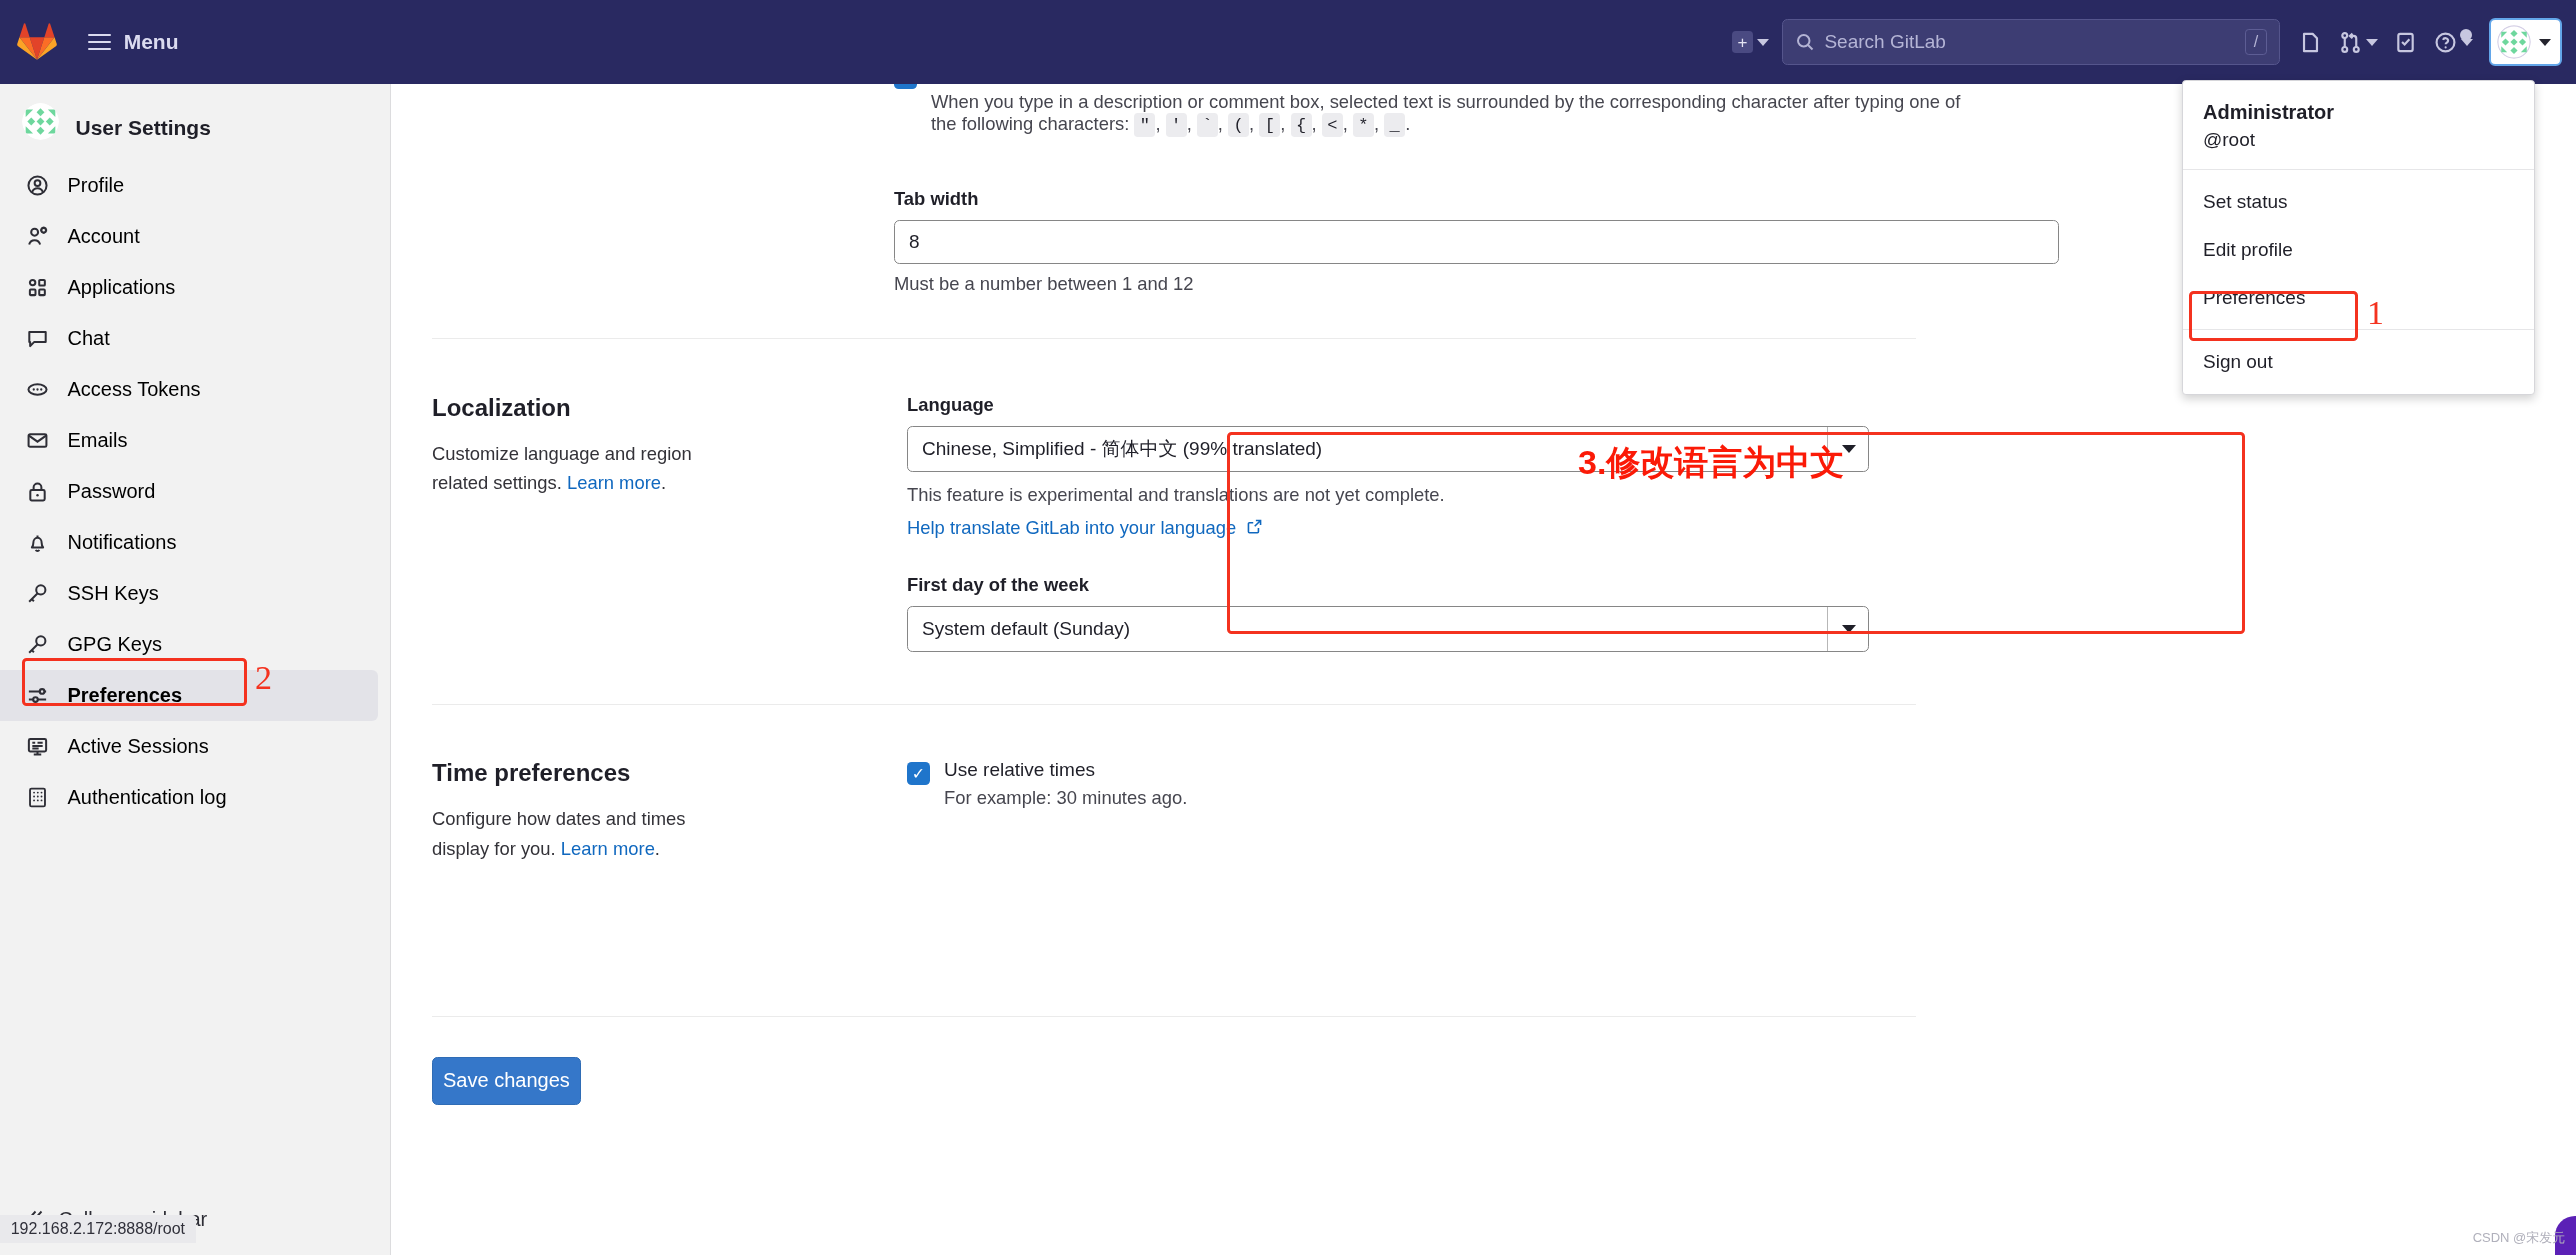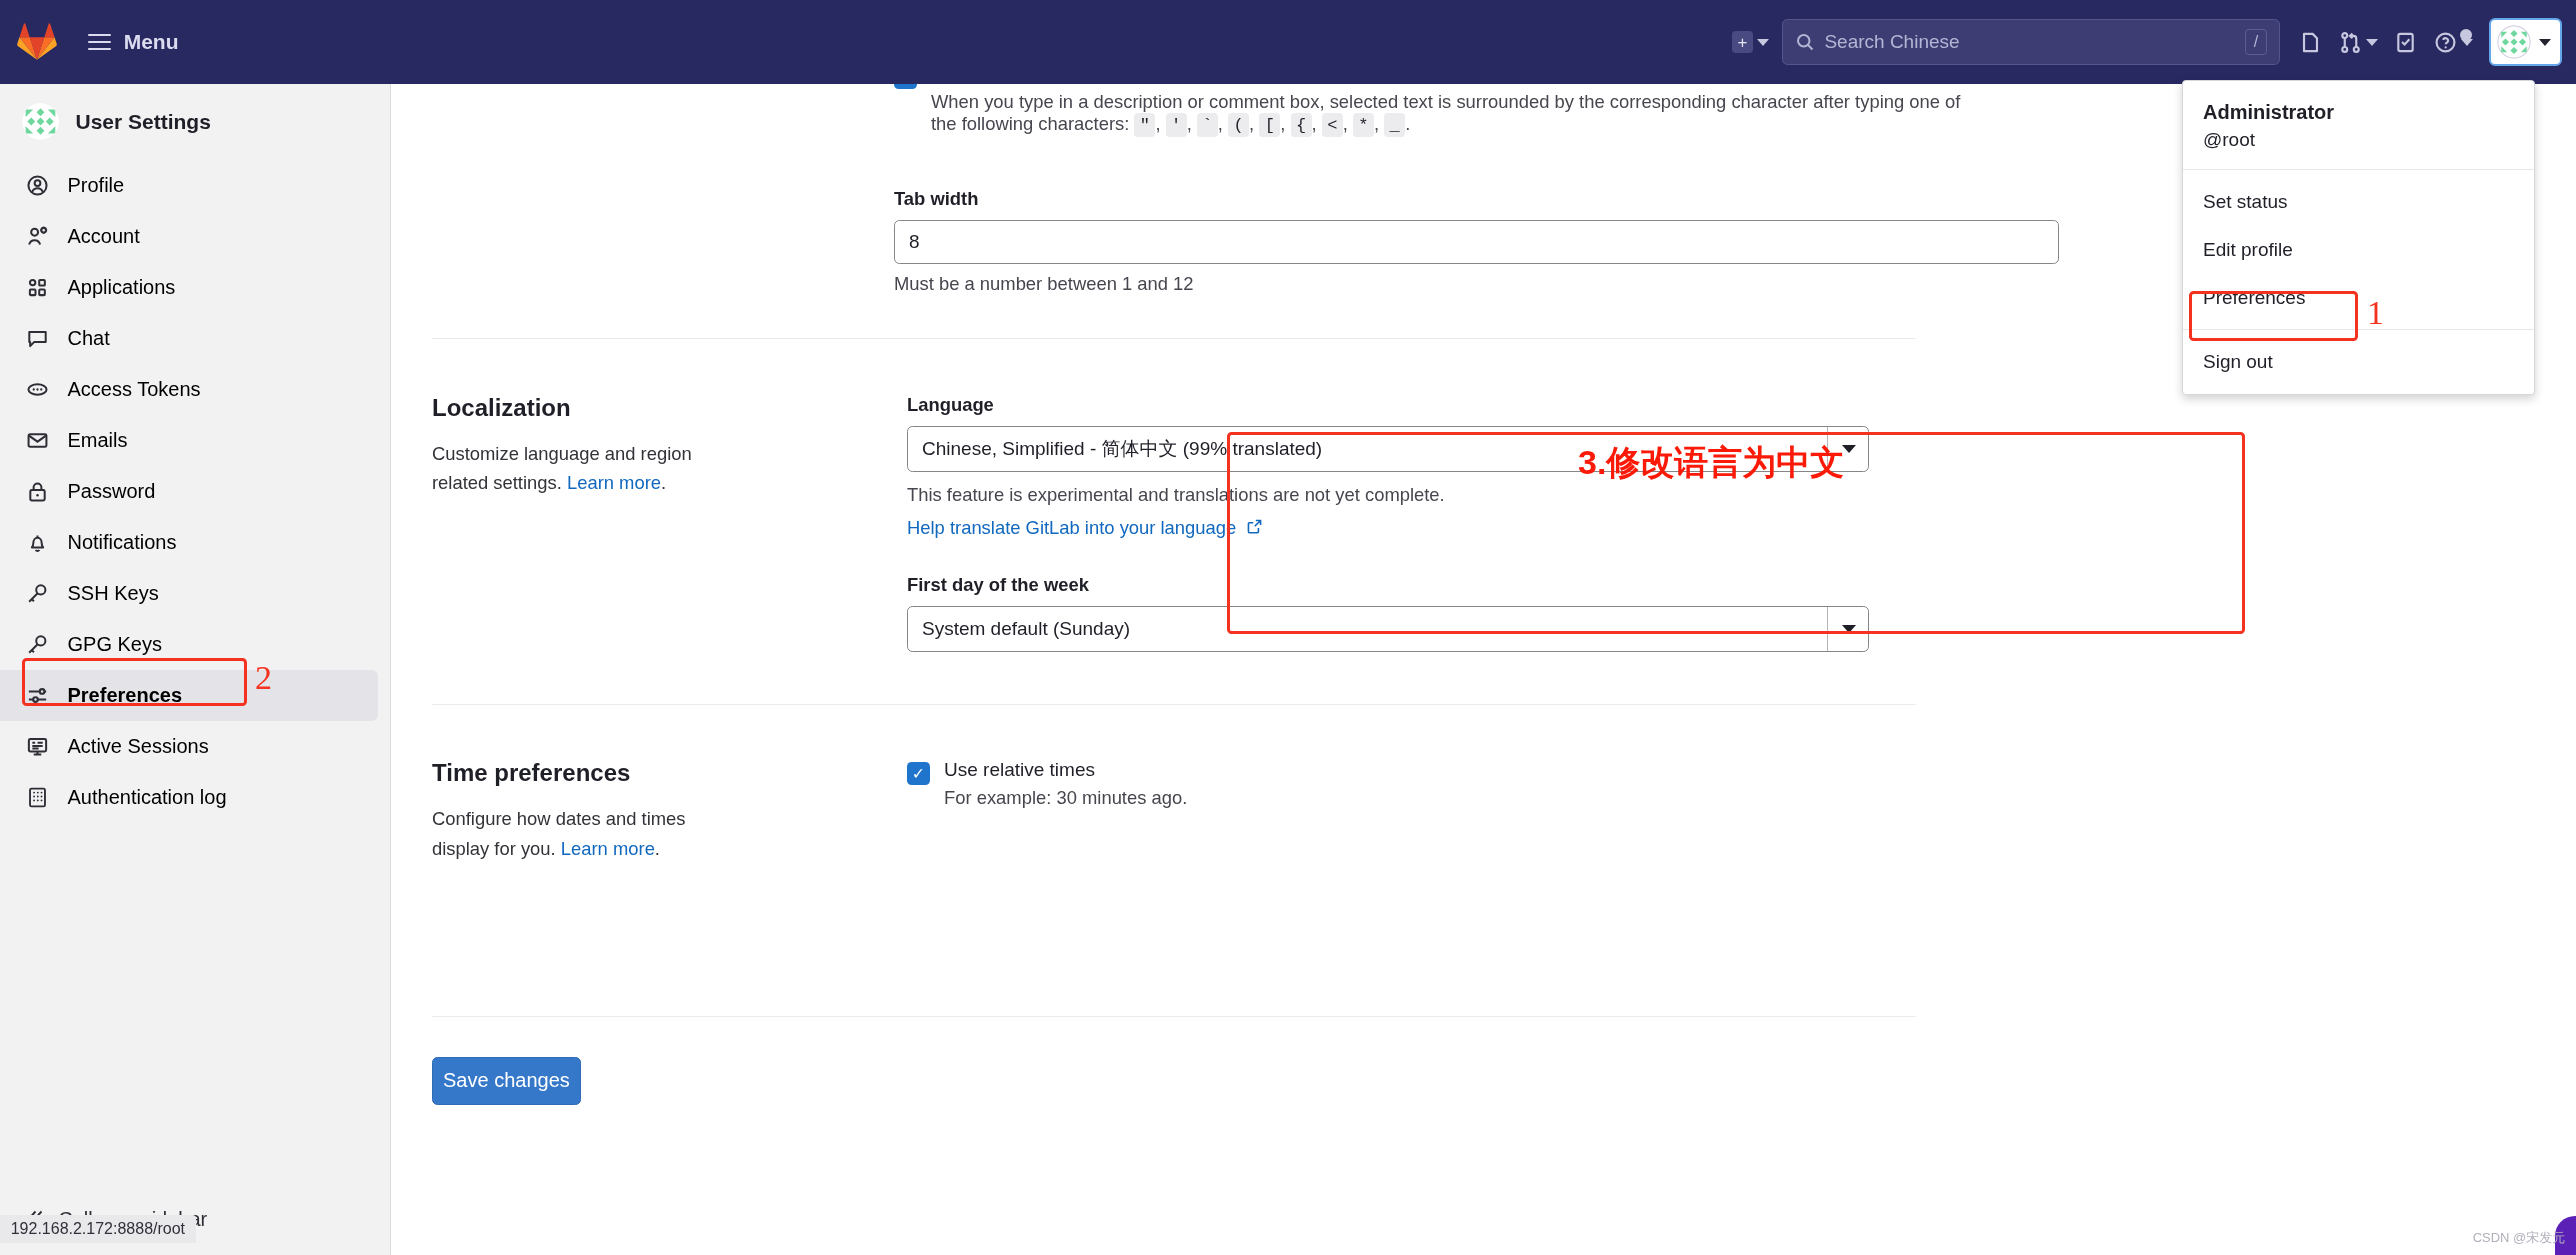--- a/index.html
+++ b/index.html
@@ -71,21 +71,21 @@
     position:absolute; width:12.3px;height:12.3px;border-radius:50%;background:#c7c7e0;
     top:10.7px; right:9.2px;
   }
 
   
   .sidebar {
     position:absolute; top:84px; left:0; width:391px; height:1171px;
     background:#f2f2f2; border-right:0.8px solid #dcdcde; z-index:20;
   }
   .side-head {
-    display:flex; align-items:center; gap:17px; padding:19px 0 15.3px 21.5px;
+    display:flex; align-items:flex-end; gap:17px; padding:19px 0 15.3px 21.5px;
   }
   .side-head .av { width:37px;height:37px;border-radius:50%;display:block; }
   .side-head .ttl { font-size:21px; font-weight:700; color:#1f1f28; }
   .side-list { padding-top:4.6px; }
   .side-item {
     display:flex; align-items:center; gap:17px;
     height:51px; padding-left:24.5px; margin:0 12.3px 0 0;
     border-radius:0 6.1px 6.1px 0; cursor:pointer; color:#000000; font-size:20px;
   }
   .side-item .si-ico { width:26px; display:flex; align-items:center; justify-content:center; color:#2e2e36; }
@@ -225,21 +225,21 @@
       <span class="caret"></span>
     </div>
 
     <div class="search-wrap">
       <span class="s-ico">
         <svg width="20" height="20" viewBox="0 0 16 16" fill="none" stroke="currentColor" stroke-width="1.6">
           <circle cx="7" cy="7" r="4.6"></circle>
             <path d="M10.4 10.4 14 14"></path>
         </svg>
       </span>
-      <span class="search-text">Search Chinese</span>
+      <span class="search-text">Search GitLab</span>
       <span class="slash-key">/</span>
     </div>
 
     <div class="nav-ico-btn">
       <svg width="23" height="23" viewBox="0 0 16 16" fill="none" stroke="currentColor" stroke-width="1.5">
         <path d="M3.5 2h6l3 3v9h-9z" stroke-linejoin="round"></path>
       </svg>
     </div>
 
     <div class="nav-ico-btn">

